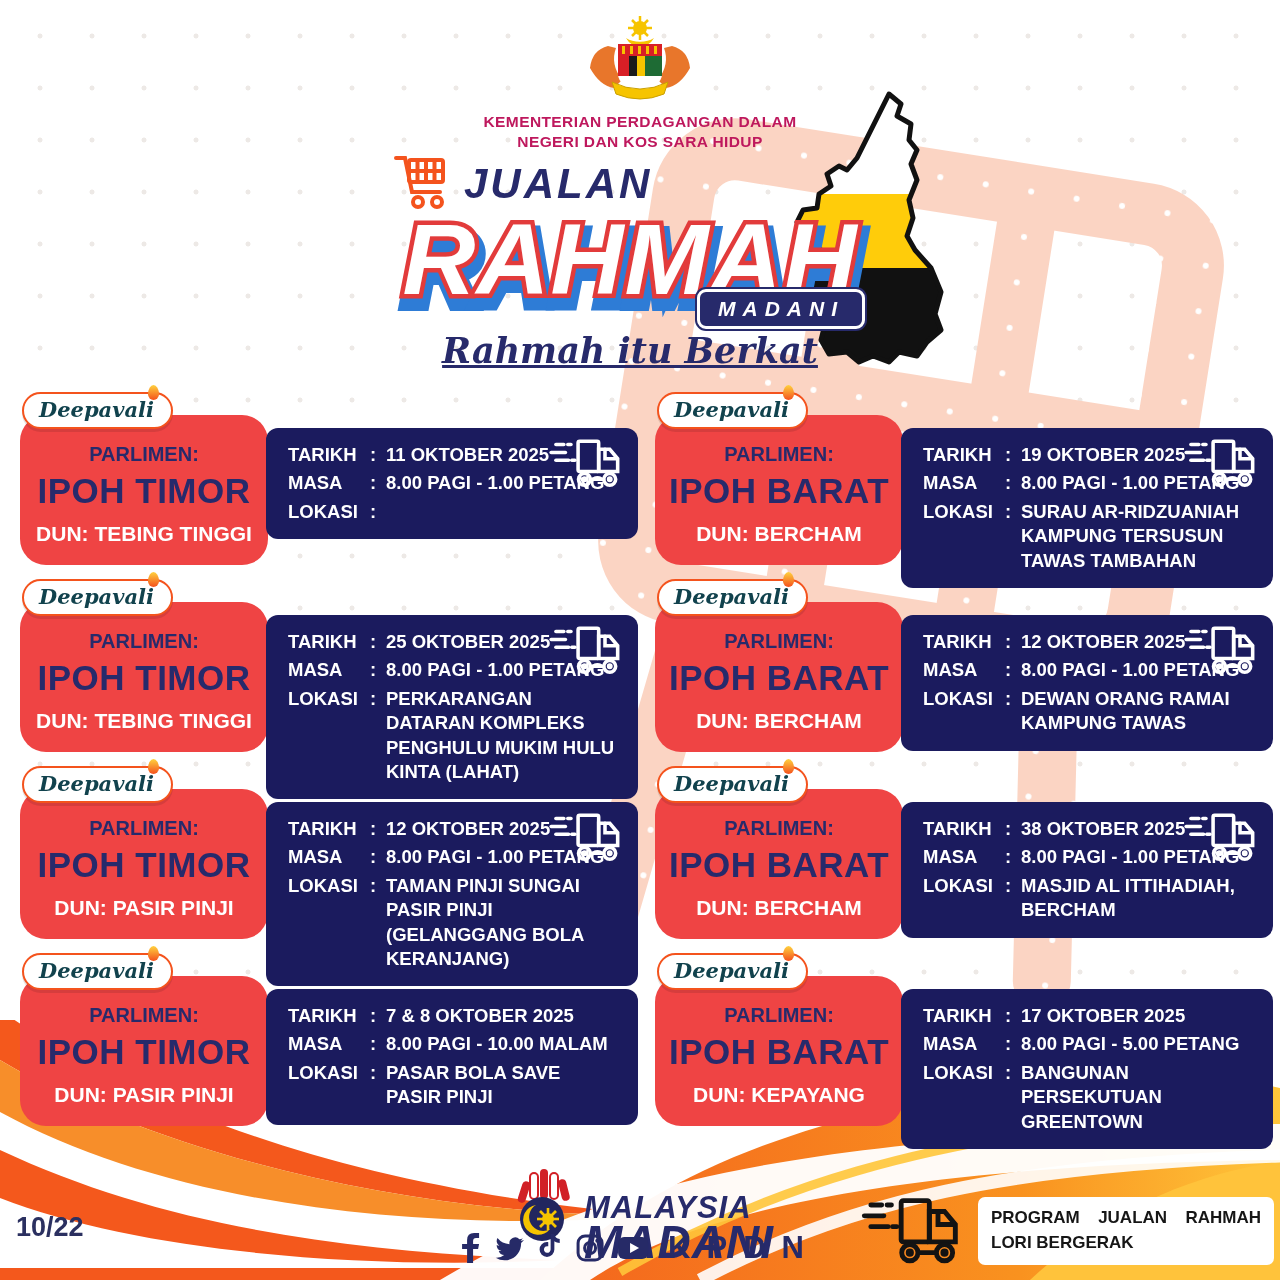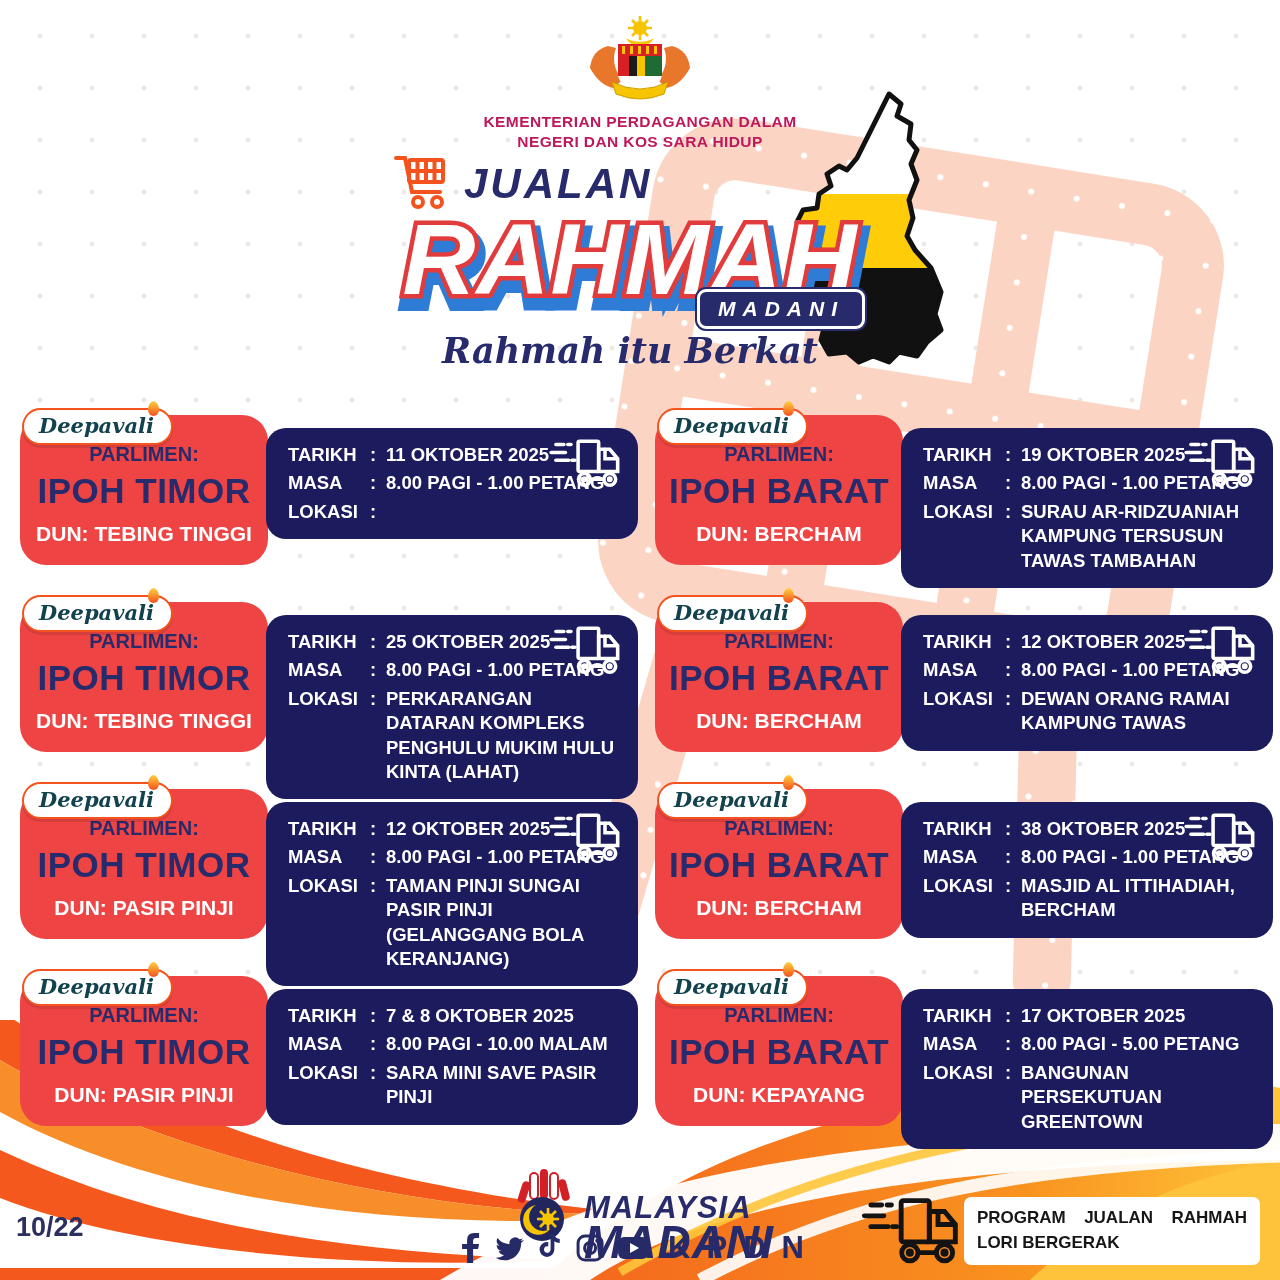--- a/index.html
+++ b/index.html
@@ -22,52 +22,52 @@
   .rahmah{position:absolute;left:320px;top:204px;width:620px;height:130px;z-index:4;text-align:center;
           font-style:italic;font-weight:900;font-size:101px;letter-spacing:1px;line-height:1.1;}
   .rahmah span{position:absolute;left:0;right:0;top:0;}
   .r-back{color:#2e7cd6;-webkit-text-stroke:16px #2e7cd6;transform:translate(3px,9px);}
   .r-mid{color:#e23b3b;-webkit-text-stroke:9px #e23b3b;}
   .r-front{color:#ffffff;}
   .madani-badge{position:absolute;left:697px;top:289px;z-index:5;background:#272a6b;color:#fff;
           border:3px solid #fff;border-radius:9px;padding:5px 18px;font-style:italic;font-weight:900;
           font-size:21px;letter-spacing:7px;box-shadow:0 0 0 2px #272a6b;}
   .tagline{position:absolute;left:330px;top:330px;width:600px;z-index:4;text-align:center;
-           font-family:"DejaVu Serif",serif;font-style:italic;font-weight:700;font-size:35px;color:#272a6b;}
+           font-family:"DejaVu Serif",serif;font-style:italic;font-weight:700;font-size:35px;color:#272a6b;text-decoration:underline;}
   .map{position:absolute;left:793px;top:88px;z-index:3;}
   
   .grid{position:absolute;left:20px;top:392px;width:1253px;z-index:5;display:grid;
         grid-template-columns:618px 618px;grid-auto-rows:187px;column-gap:17px;}
   .cell{position:relative;}
   .badge{position:absolute;left:2px;top:0;z-index:3;background:#fff;border:2.5px solid #f4531d;
          border-radius:20px;padding:3px 17px 5px 15px;box-shadow:0 3px 0 rgba(0,0,0,.10);
-         font-family:"DejaVu Serif",serif;font-style:italic;font-weight:700;font-size:21px;color:#11424d;margin-top:16px;}
+         font-family:"DejaVu Serif",serif;font-style:italic;font-weight:700;font-size:21px;color:#11424d;}
   .flame{position:absolute;top:-9px;right:12px;width:11px;height:15px;
          background:linear-gradient(#ffd23e,#f4511d);border-radius:50% 50% 50% 50%/62% 62% 38% 38%;}
   .orange-card{position:absolute;left:0;top:23px;width:248px;height:150px;background:#ef4444;
          border-radius:26px;display:flex;flex-direction:column;align-items:center;justify-content:center;
          text-align:center;gap:5px;padding-top:8px;box-sizing:border-box;}
   .parlimen-label{color:#272a6b;font-weight:800;font-size:20px;}
   .parlimen-name{color:#272a6b;font-weight:900;font-size:35px;letter-spacing:.5px;}
   .dun-name{color:#ffffff;font-weight:800;font-size:21px;margin-top:6px;}
   .navy-card{position:absolute;left:246px;right:0;top:36px;min-height:96px;background:#1b1b5e;
-         border-radius:20px;padding:15px 18px 15px 22px;box-sizing:border-box;color:#fff;}
+         border-radius:12px;padding:15px 18px 15px 22px;box-sizing:border-box;color:#fff;}
   .rows{display:grid;grid-template-columns:82px 16px 1fr;row-gap:4px;font-weight:700;font-size:18.5px;line-height:1.32;}
   .truck{position:absolute;right:14px;top:10px;color:#ffffff;}
   
   .brand{position:absolute;left:50%;top:1146px;transform:translateX(-50%);z-index:6;
          display:flex;align-items:center;gap:10px;}
   .brand-text{display:flex;flex-direction:column;color:#272a6b;font-style:italic;font-weight:900;line-height:.9;}
   .brand-l1{font-size:31px;letter-spacing:1px;margin-top:48px;}
   .brand-l2{font-size:46px;letter-spacing:1px;}
   .social{position:absolute;left:50%;top:1230px;transform:translateX(-50%);z-index:6;
           display:flex;align-items:center;gap:13px;color:#262a67;}
   .kpdn{font-size:31px;font-weight:700;letter-spacing:16px;margin-left:6px;color:#262a67;}
   .pagenum{position:absolute;left:16px;top:1212px;z-index:6;font-weight:800;font-size:27px;color:#2b3060;}
-  .truck-note{position:absolute;left:860px;top:1196px;z-index:6;display:flex;align-items:center;}
+  .truck-note{position:absolute;left:860px;top:1196px;z-index:6;display:flex;align-items:center;gap:14px;}
   .truck-note .tn-ic{color:#131313;}
   .tn-box{background:#fff;border-radius:7px;width:296px;padding:9px 13px;box-sizing:border-box;
           color:#161616;font-weight:800;font-size:17px;line-height:1.45;}
   .tn-l1{text-align:justify;text-align-last:justify;}
 </style>
 </head>
 <body>
 
 <div class="canvas">
 
@@ -359,21 +359,21 @@
 
         <div class="rows">
           <span>TARIKH</span>
           <span>:</span>
           <span>7 &amp; 8 OKTOBER 2025</span>
           <span>MASA</span>
           <span>:</span>
           <span>8.00 PAGI - 10.00 MALAM</span>
           <span>LOKASI</span>
           <span>:</span>
-          <span>SARA MINI SAVE PASIR PINJI</span>
+          <span>PASAR BOLA SAVE PASIR PINJI</span>
         </div>
       </div>
     </div>
       <div class="cell">
       <div class="badge">
         <span>Deepavali</span>
         <span class="flame"></span>
       </div>
       <div class="orange-card">
         <div class="parlimen-label">PARLIMEN:</div>

